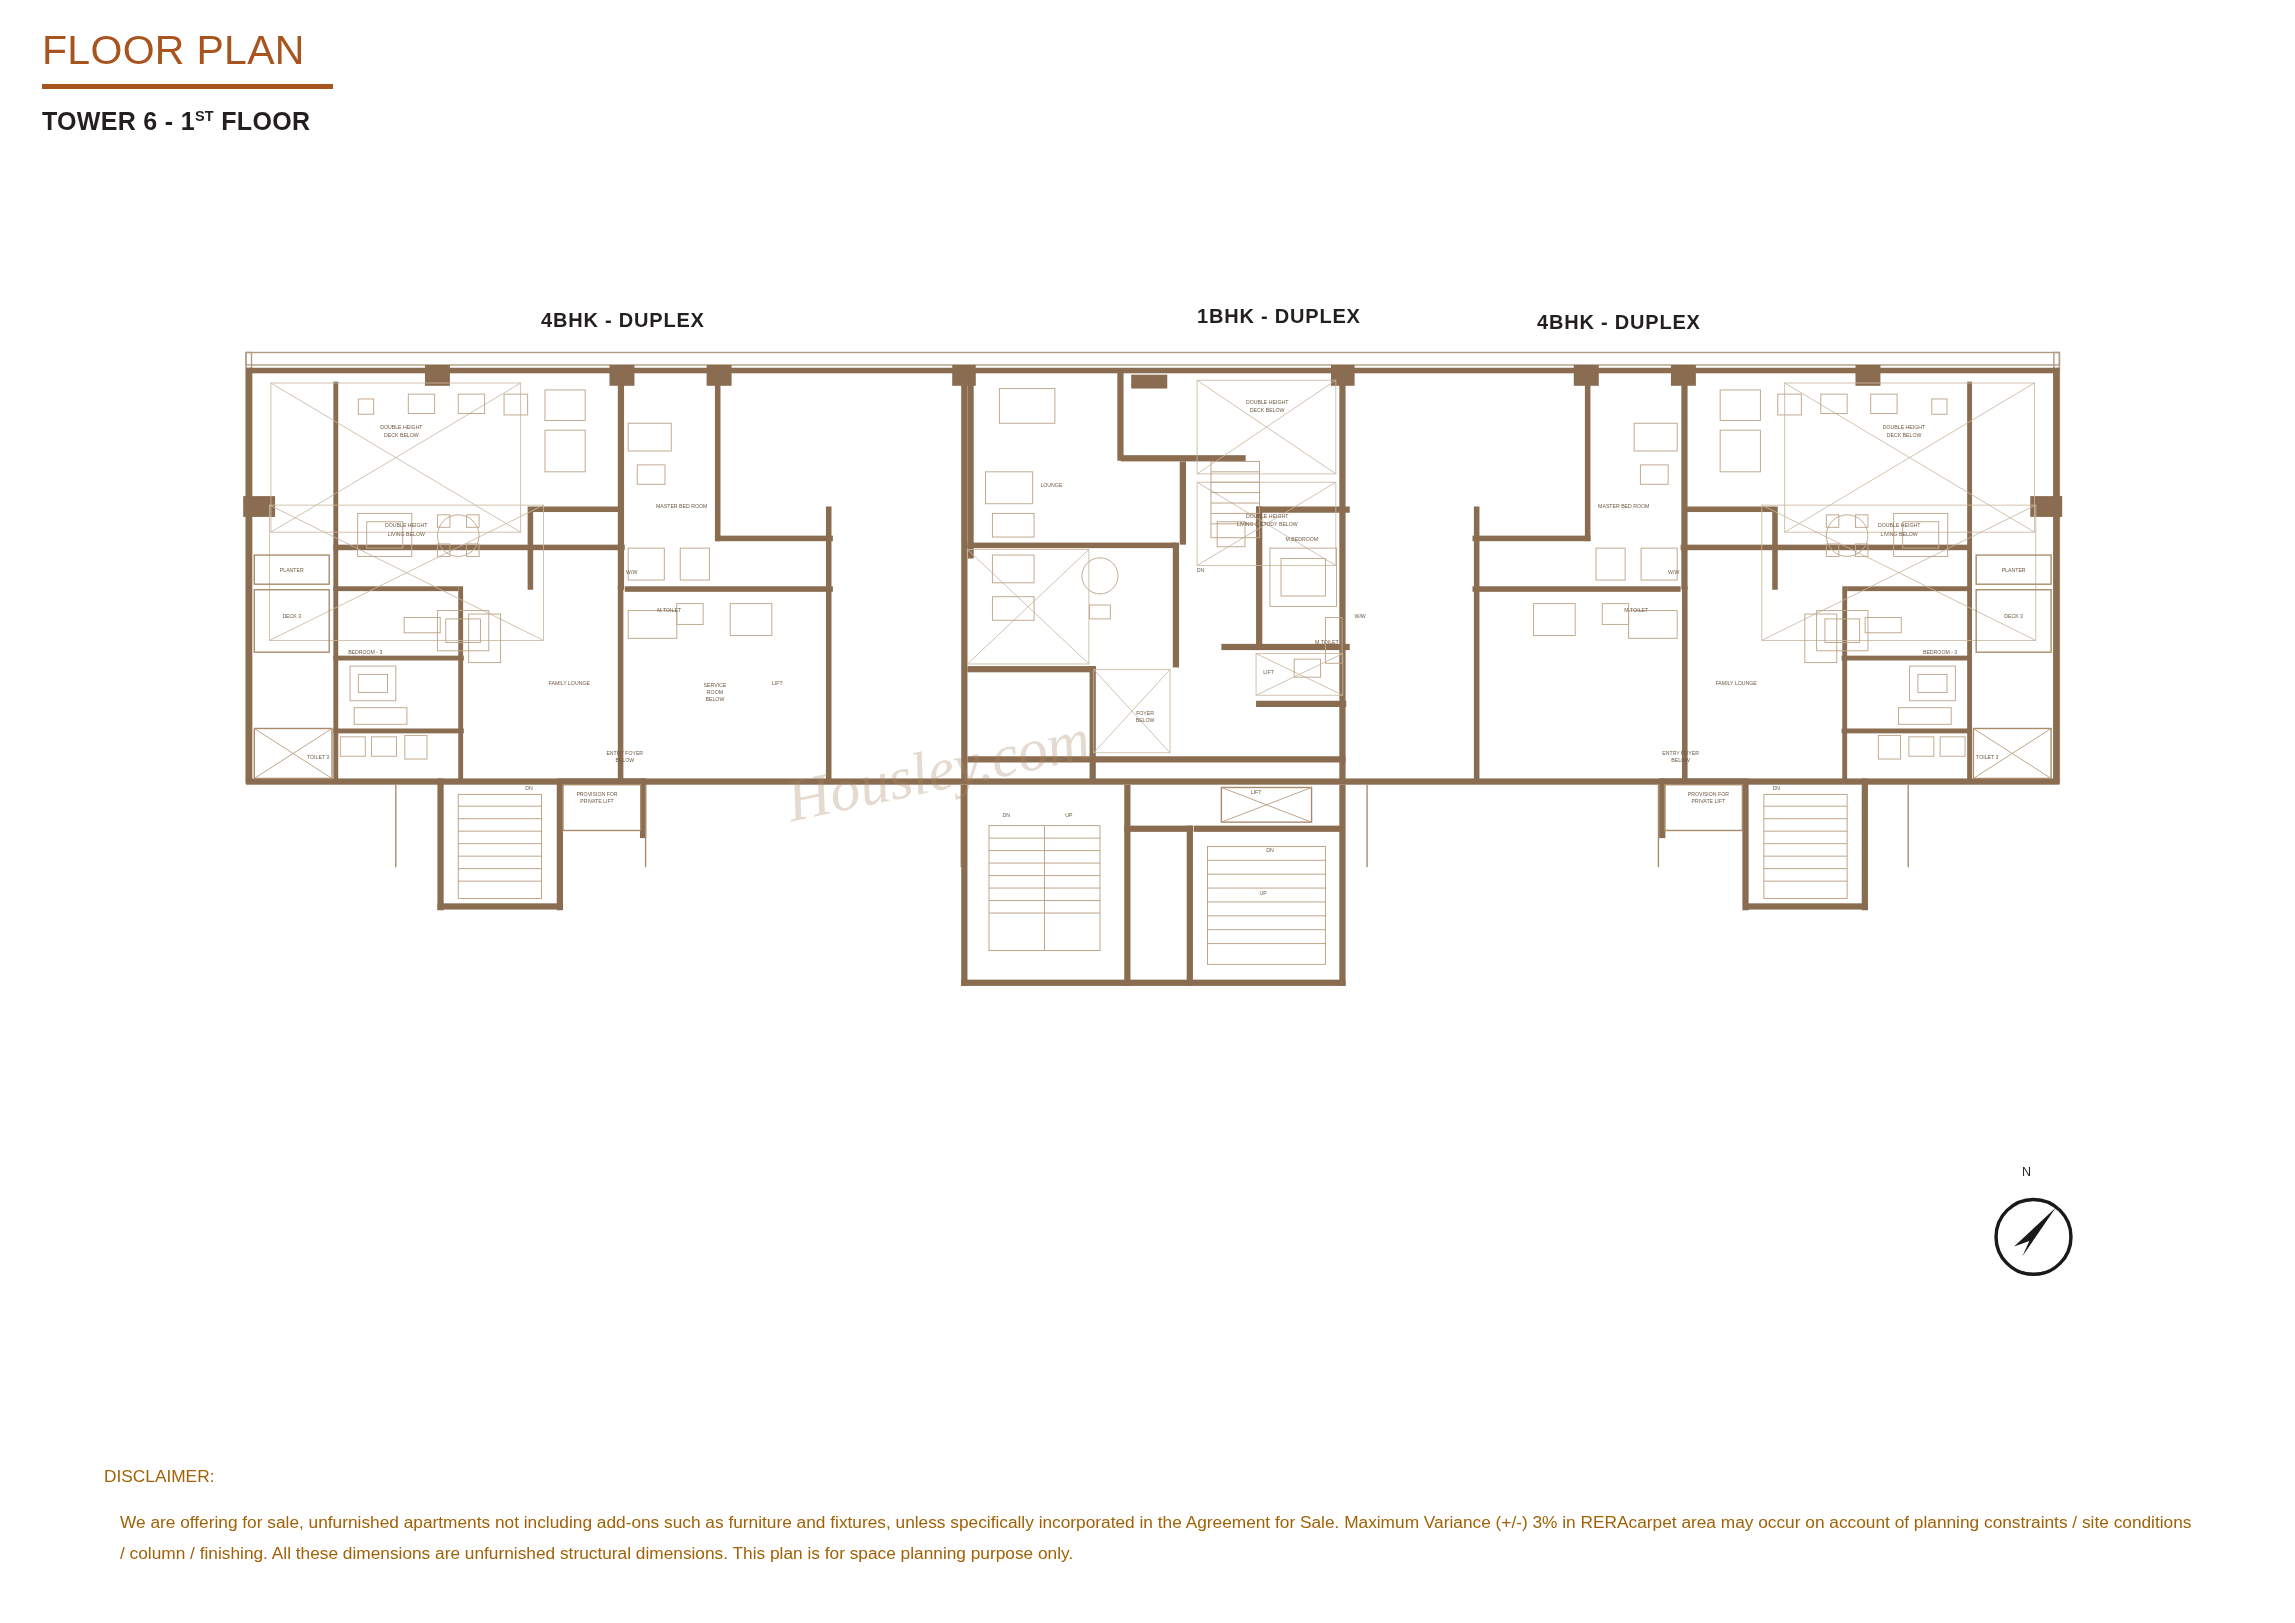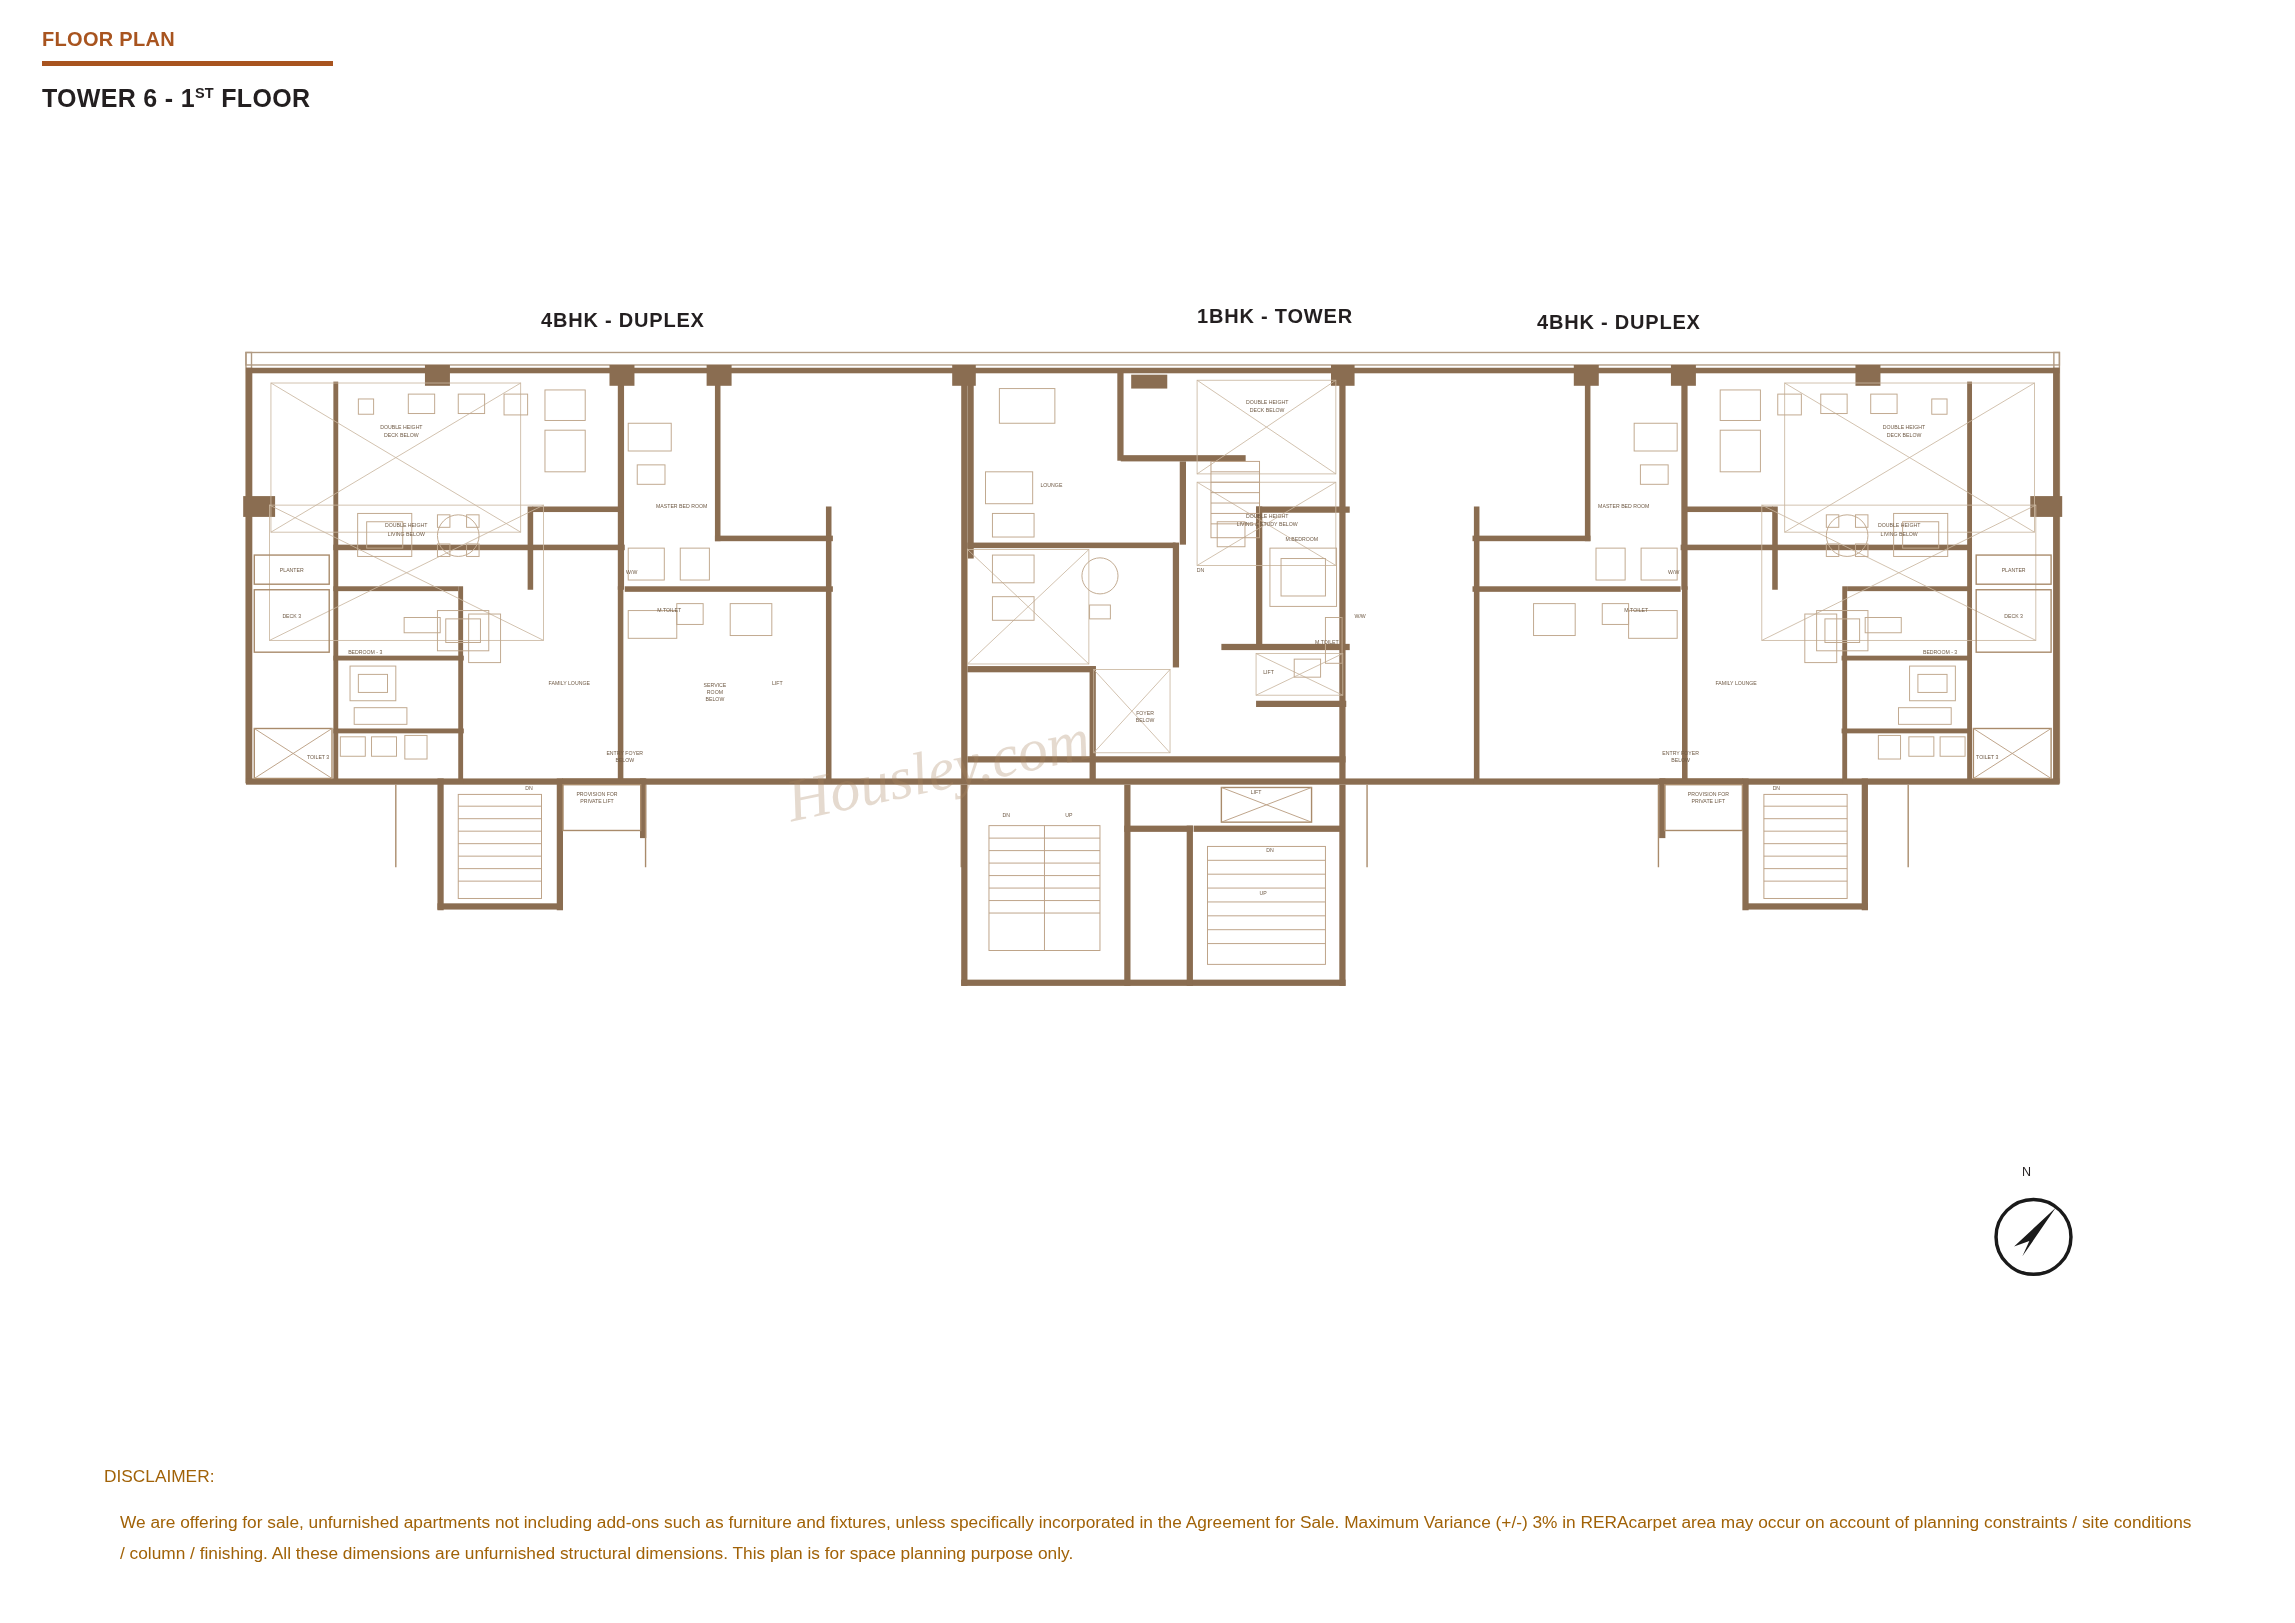--- a/index.html
+++ b/index.html
@@ -17,22 +17,22 @@
   }
 
   
   #header {
     position: absolute;
     left: 42px;
     top: 28px;
     width: 625px;
   }
   #floor-plan-title {
-    font-size: 20px;
-    font-weight: bold;
+    font-size: 41px;
+    font-weight: normal;
     letter-spacing: 0.3px;
     color: #a8541f;
     line-height: 1.1;
     margin: 0;
   }
   #title-rule {
     width: 291px;
     height: 4.9px;
     background: #a8541f;
     margin-top: 11px;
@@ -118,21 +118,21 @@
 </head>
 <body>
 
 <div id="header">
   <div id="floor-plan-title">FLOOR PLAN</div>
   <div id="title-rule"></div>
   <div id="tower-title"><span>TOWER 6 - 1</span><sup>ST</sup><span> FLOOR</span></div>
 </div>
 
 <div class="unit-label" id="unit-label-left">4BHK - DUPLEX</div>
-<div class="unit-label" id="unit-label-mid">1BHK - TOWER</div>
+<div class="unit-label" id="unit-label-mid">1BHK - DUPLEX</div>
 <div class="unit-label" id="unit-label-right">4BHK - DUPLEX</div>
 
 <div id="plan-wrap">
   <svg id="plan-svg" width="1846" height="777" viewBox="0 0 2660 1120" xmlns="http://www.w3.org/2000/svg">
     <defs>
       <style>
         .w  { fill:#8a6d51; }
         .ln { fill:none; stroke:#a98b6b; stroke-width:2; }
         .lnt{ fill:none; stroke:#bda287; stroke-width:1.4; }
         .fn { fill:none; stroke:#c0a88e; stroke-width:1.4; }

